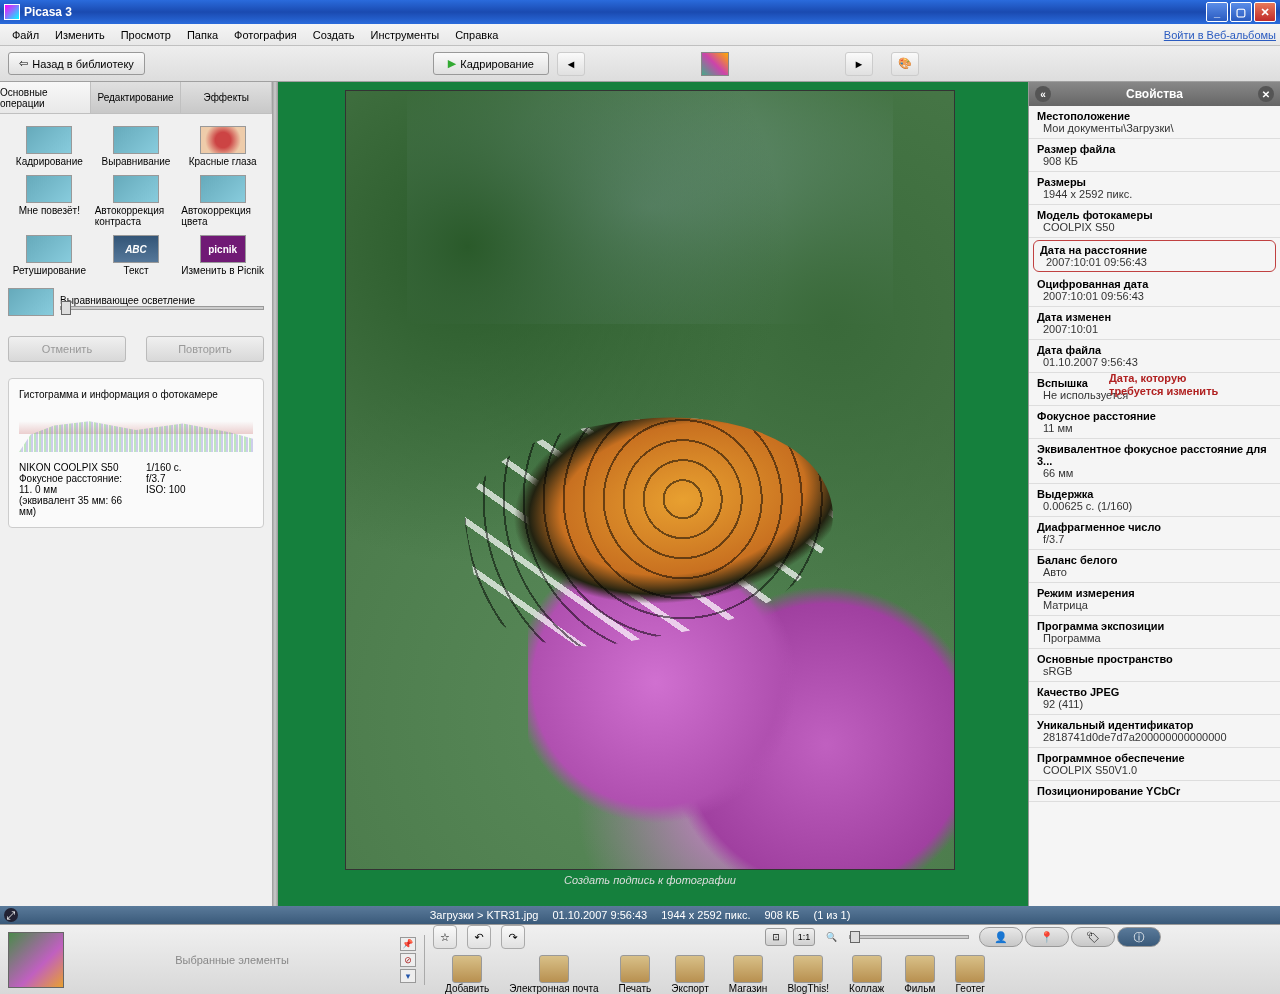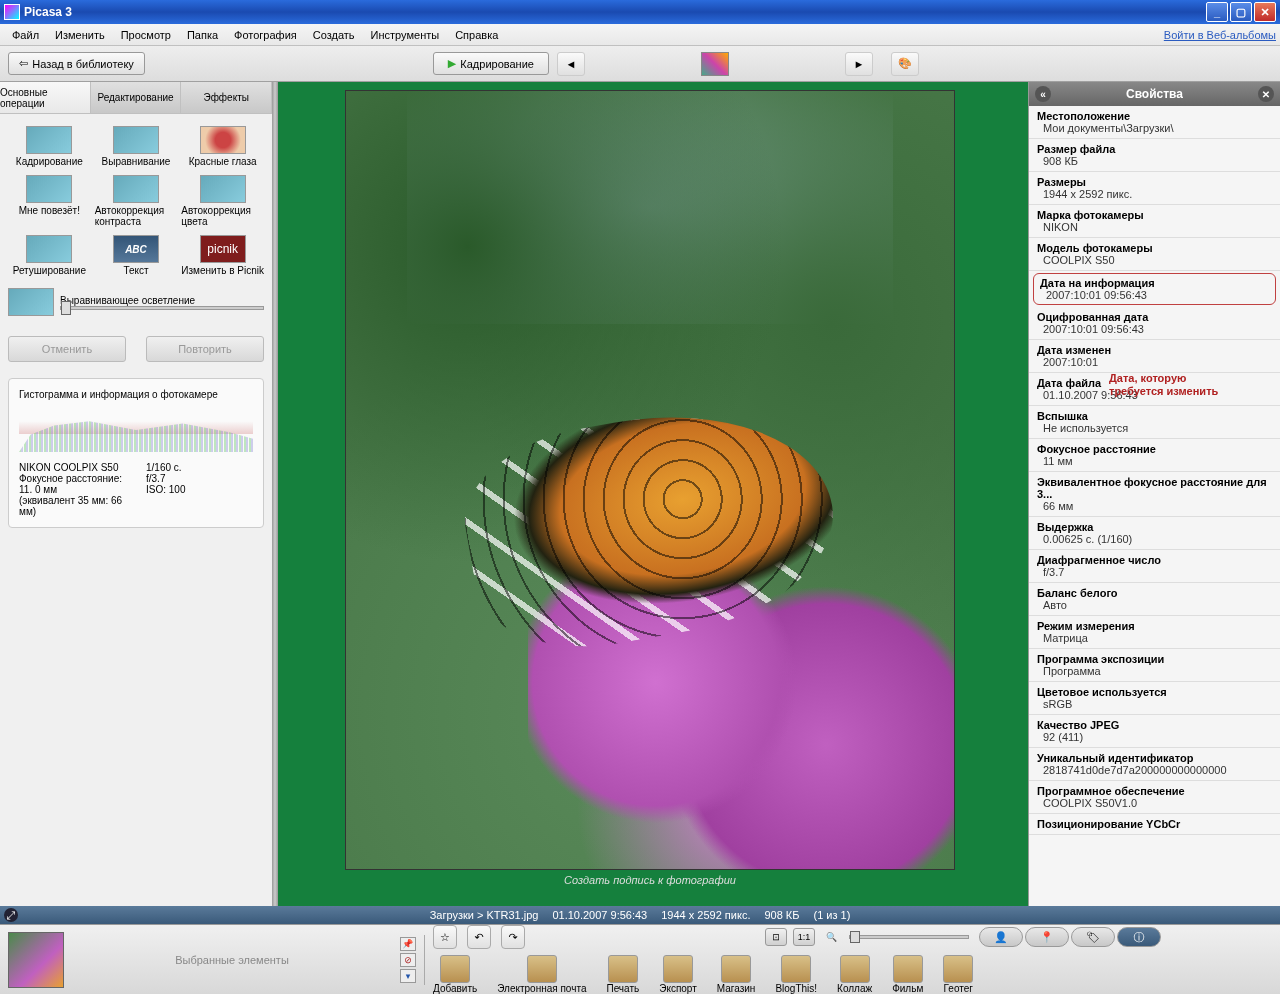--- a/index.html
+++ b/index.html
@@ -34,21 +34,21 @@
 
 .left-panel { width: 272px; background: #f0f0f0; display: flex; flex-direction: column; }
 .tabs { display: flex; height: 32px; background: #e8e8e8; border-bottom: 1px solid #c0c0c0; }
 .tab { flex: 1; display: flex; align-items: center; justify-content: center; font-size: 10px; border-right: 1px solid #c0c0c0; cursor: pointer; background: linear-gradient(#e0e0e0, #c8c8c8); }
 .tab.active { background: linear-gradient(#f8f8f8, #e8e8e8); border-bottom: none; }
 .tab-content { padding: 12px 8px; }
 .tool-grid { display: grid; grid-template-columns: repeat(3, 1fr); gap: 8px 4px; }
 .tool { display: flex; flex-direction: column; align-items: center; font-size: 10px; cursor: pointer; }
 .tool .ticon { width: 46px; height: 28px; background: linear-gradient(135deg, #6ab, #8cd); border: 1px solid #999; margin-bottom: 2px; }
 .tool .ticon.eye { background: radial-gradient(circle, #c44 30%, #eca 70%); }
-.tool .ticon.picnik { background: #7f1d1d; color: white; display: flex; align-items: center; justify-content: center; font-weight: normal; font-size: 12px; }
+.tool .ticon.picnik { background: #701a75; color: white; display: flex; align-items: center; justify-content: center; font-weight: bold; font-size: 10px; }
 .tool .ticon.abc { background: linear-gradient(#357, #579); color: white; display: flex; align-items: center; justify-content: center; font-style: italic; font-weight: bold; }
 .slider-row { display: flex; align-items: center; gap: 6px; margin-top: 12px; }
 .slider-row .ticon { width: 46px; height: 28px; background: linear-gradient(135deg, #6ab, #8cd); border: 1px solid #999; }
 .slider-row .label { font-size: 10px; }
 .slider-track { flex: 1; height: 4px; background: #ccc; border: 1px solid #999; position: relative; }
 .slider-thumb { position: absolute; width: 10px; height: 14px; background: #ddd; border: 1px solid #666; top: -6px; left: 0; }
 .action-row { display: flex; gap: 20px; padding: 8px; }
 .action-btn { flex: 1; padding: 6px; background: linear-gradient(#f0f0f0, #d8d8d8); border: 1px solid #bbb; border-radius: 3px; color: #999; text-align: center; }
 .histogram-box { margin: 8px; padding: 10px; background: #fafafa; border: 1px solid #ccc; border-radius: 4px; }
 .histogram-box .title { font-size: 10px; margin-bottom: 8px; }
@@ -87,21 +87,21 @@
 
 
 .tray { height: 70px; background: linear-gradient(#f0f0f0, #d8d8d8); border-top: 1px solid #999; display: flex; align-items: center; padding: 4px 8px; gap: 8px; }
 .tray .thumb { width: 56px; height: 56px; background: linear-gradient(135deg, #4a8a4a, #c060c0 60%, #e8a030); border: 1px solid #666; }
 .tray .sel-label { width: 320px; text-align: center; color: #888; font-size: 11px; }
 .tray .pin-col { display: flex; flex-direction: column; gap: 2px; }
 .tray .pin { width: 16px; height: 14px; border: 1px solid #999; background: #eee; display: flex; align-items: center; justify-content: center; font-size: 9px; }
 .tray .divider { width: 1px; height: 50px; background: #aaa; }
 .tray .star-row { display: flex; gap: 10px; align-items: center; }
 .tray .star-btn { width: 24px; height: 24px; border: 1px solid #aaa; border-radius: 4px; background: linear-gradient(#fafafa,#e0e0e0); display: flex; align-items: center; justify-content: center; }
-.tray .actions { display: flex; gap: 20px; margin-left: 0; }
+.tray .actions { display: flex; gap: 20px; margin-left: 12px; }
 .tray .action { display: flex; flex-direction: column; align-items: center; font-size: 10px; cursor: pointer; }
 .tray .action .aicon { width: 30px; height: 28px; background: linear-gradient(#d8c088, #b89050); border: 1px solid #999; border-radius: 3px; }
 .tray .right-tabs { margin-left: auto; display: flex; gap: 2px; }
 .tray .right-tab { width: 44px; height: 20px; border: 1px solid #999; border-radius: 10px; background: linear-gradient(#e8e8e8,#c8c8c8); display: flex; align-items: center; justify-content: center; }
 .tray .right-tab.active { background: linear-gradient(#5a7a9a, #3a5a7a); color: white; }
 
 .mini-controls { display: flex; gap: 6px; align-items: center; margin-left: 230px; }
 .mini-btn { width: 22px; height: 18px; border: 1px solid #999; background: linear-gradient(#f0f0f0,#d0d0d0); border-radius: 3px; display: flex; align-items: center; justify-content: center; font-size: 9px; }
 .zoom-slider { width: 120px; height: 4px; background: #ccc; border: 1px solid #999; position: relative; }
 .zoom-slider .zt { position: absolute; width: 10px; height: 12px; background: #ddd; border: 1px solid #666; top: -5px; left: 0; }
@@ -262,29 +262,25 @@
         </div>
         <div class="prop">
           <div class="pk">Размер файла</div>
           <div class="pv">908 КБ</div>
         </div>
         <div class="prop">
           <div class="pk">Размеры</div>
           <div class="pv">1944 x 2592 пикс.</div>
         </div>
         <div class="prop">
-          <div class="pk">Марка фотокамеры</div>
-          <div class="pv">NIKON</div>
-        </div>
-        <div class="prop">
           <div class="pk">Модель фотокамеры</div>
           <div class="pv">COOLPIX S50</div>
         </div>
         <div class="prop highlight">
-          <div class="pk">Дата на информация</div>
+          <div class="pk">Дата на расстояние</div>
           <div class="pv">2007:10:01 09:56:43</div>
         </div>
         <div class="prop">
           <div class="pk">Оцифрованная дата</div>
           <div class="pv">2007:10:01 09:56:43</div>
         </div>
         <div class="prop">
           <div class="pk">Дата изменен</div>
           <div class="pv">2007:10:01</div>
         </div>
@@ -318,21 +314,21 @@
         </div>
         <div class="prop">
           <div class="pk">Режим измерения</div>
           <div class="pv">Матрица</div>
         </div>
         <div class="prop">
           <div class="pk">Программа экспозиции</div>
           <div class="pv">Программа</div>
         </div>
         <div class="prop">
-          <div class="pk">Цветовое используется</div>
+          <div class="pk">Основные пространство</div>
           <div class="pv">sRGB</div>
         </div>
         <div class="prop">
           <div class="pk">Качество JPEG</div>
           <div class="pv">92 (411)</div>
         </div>
         <div class="prop">
           <div class="pk">Уникальный идентификатор</div>
           <div class="pv">2818741d0de7d7a200000000000000</div>
         </div>

